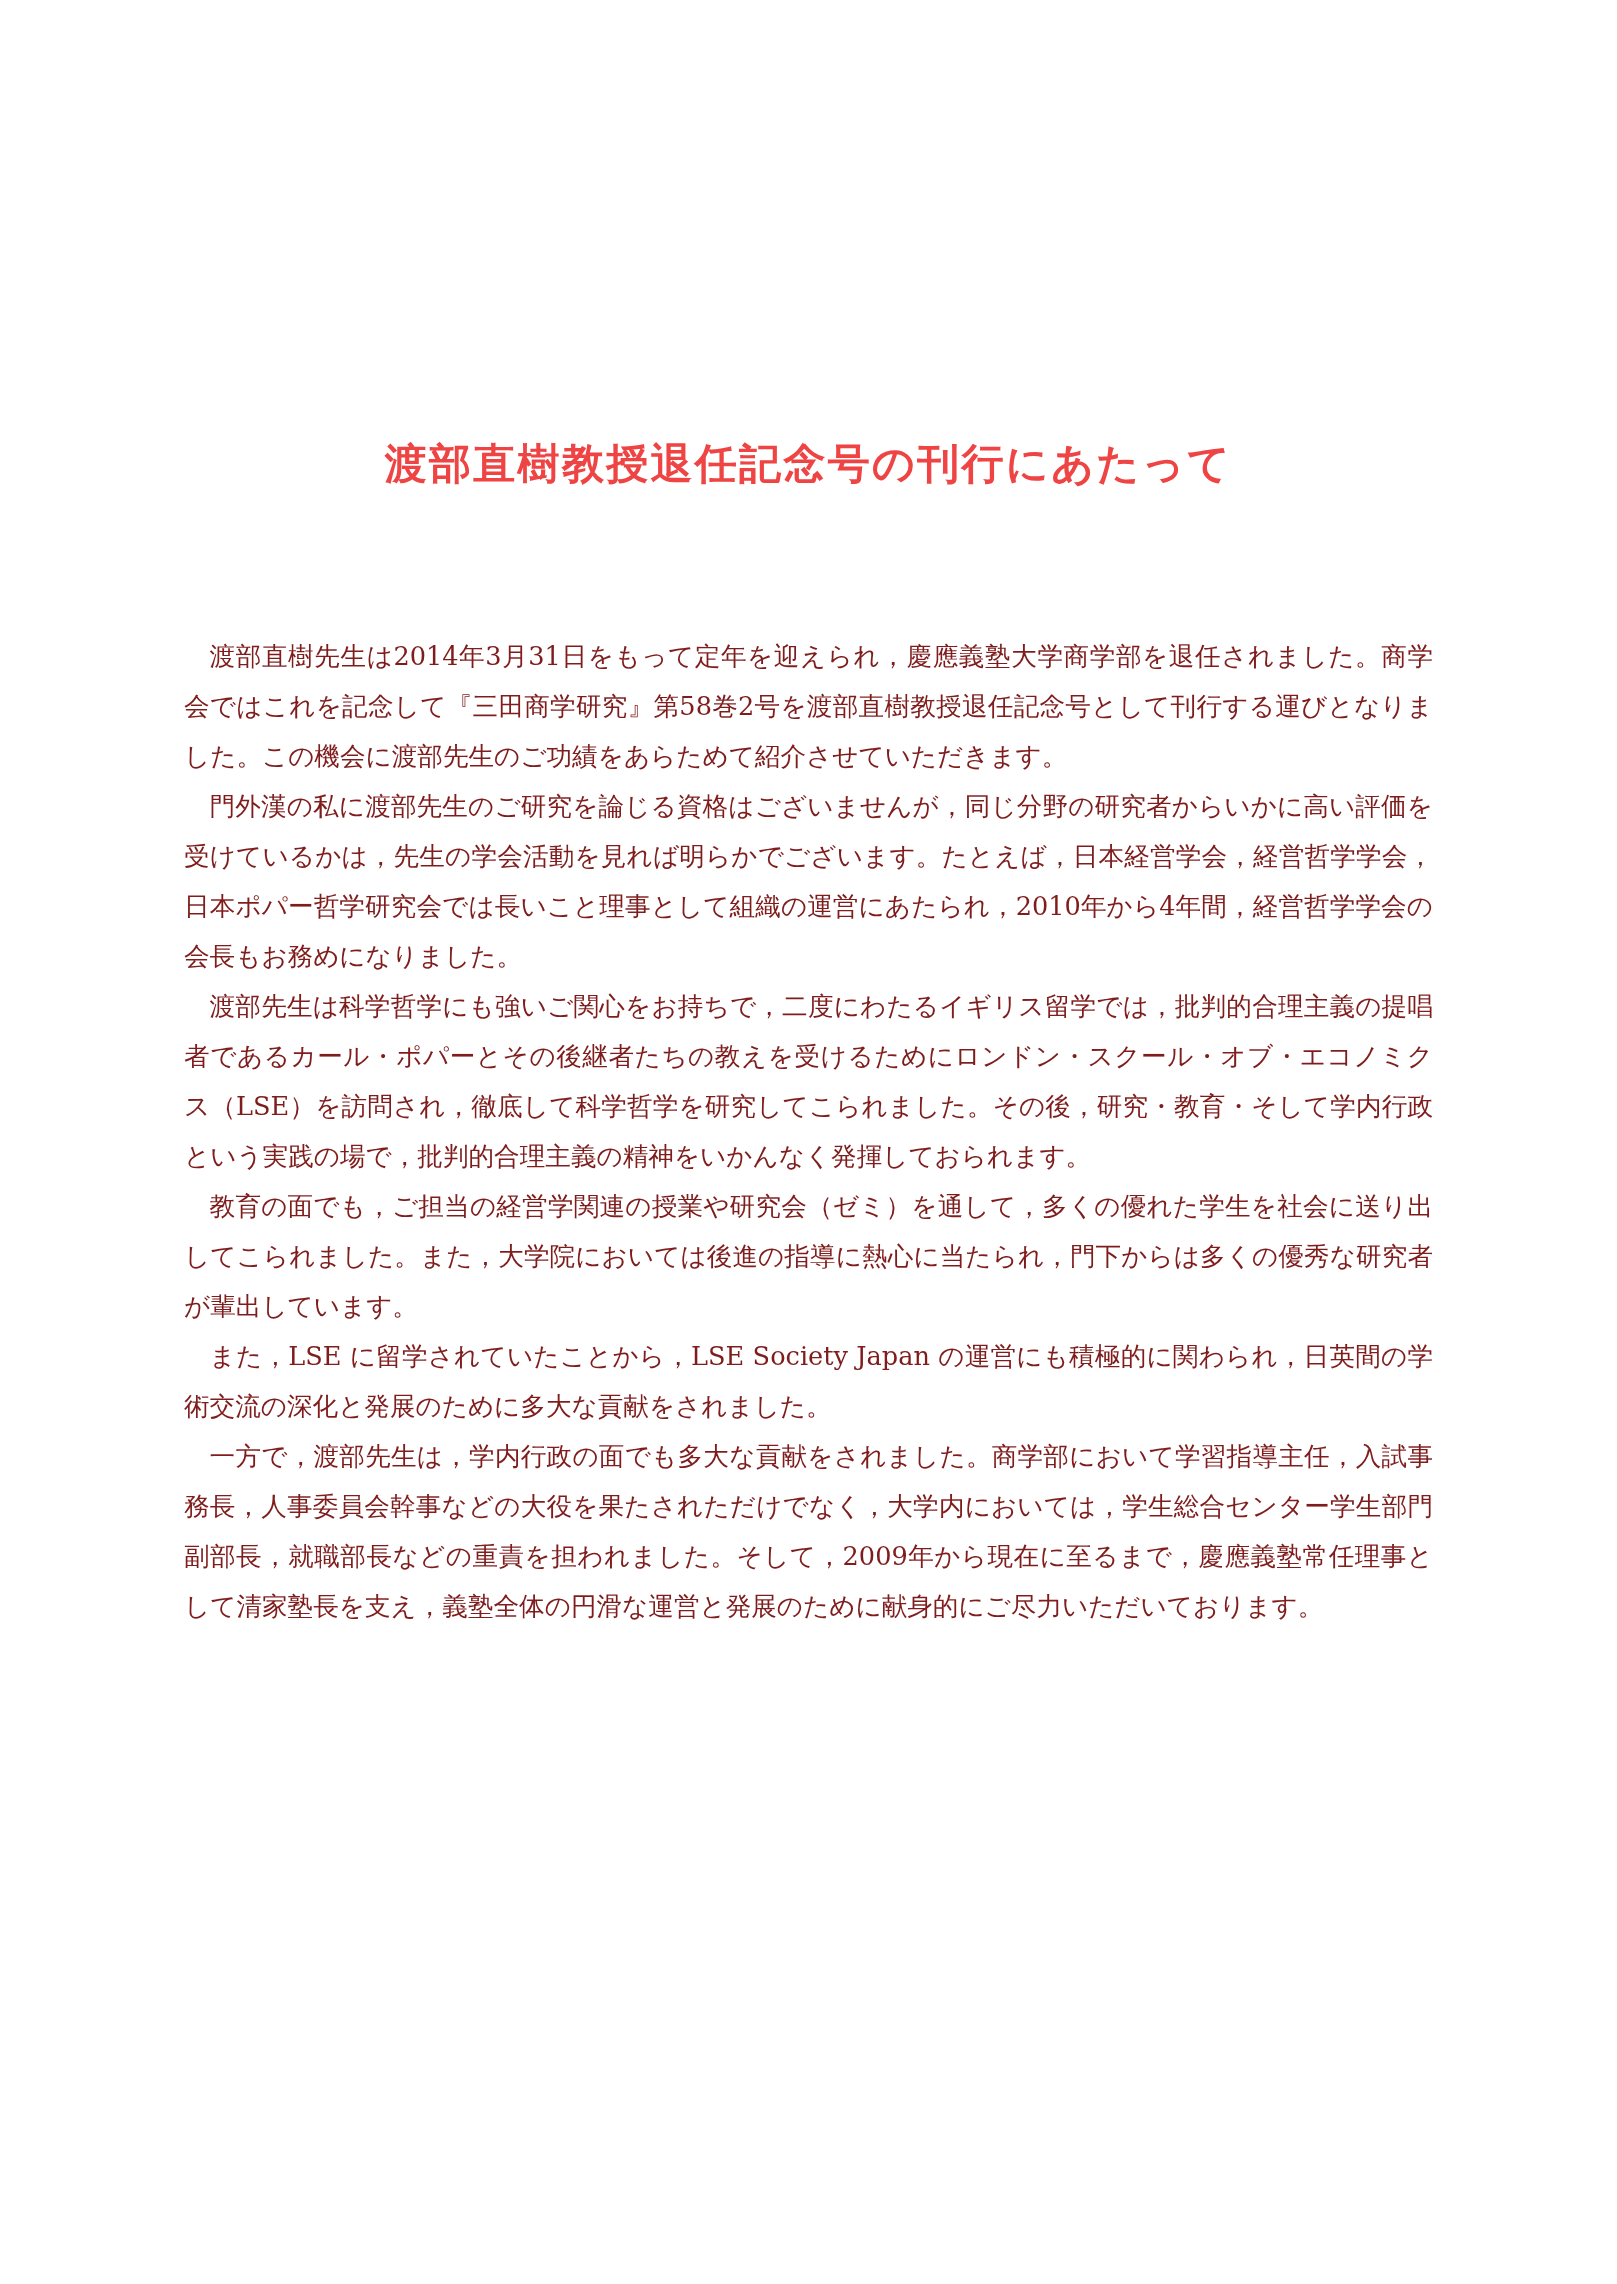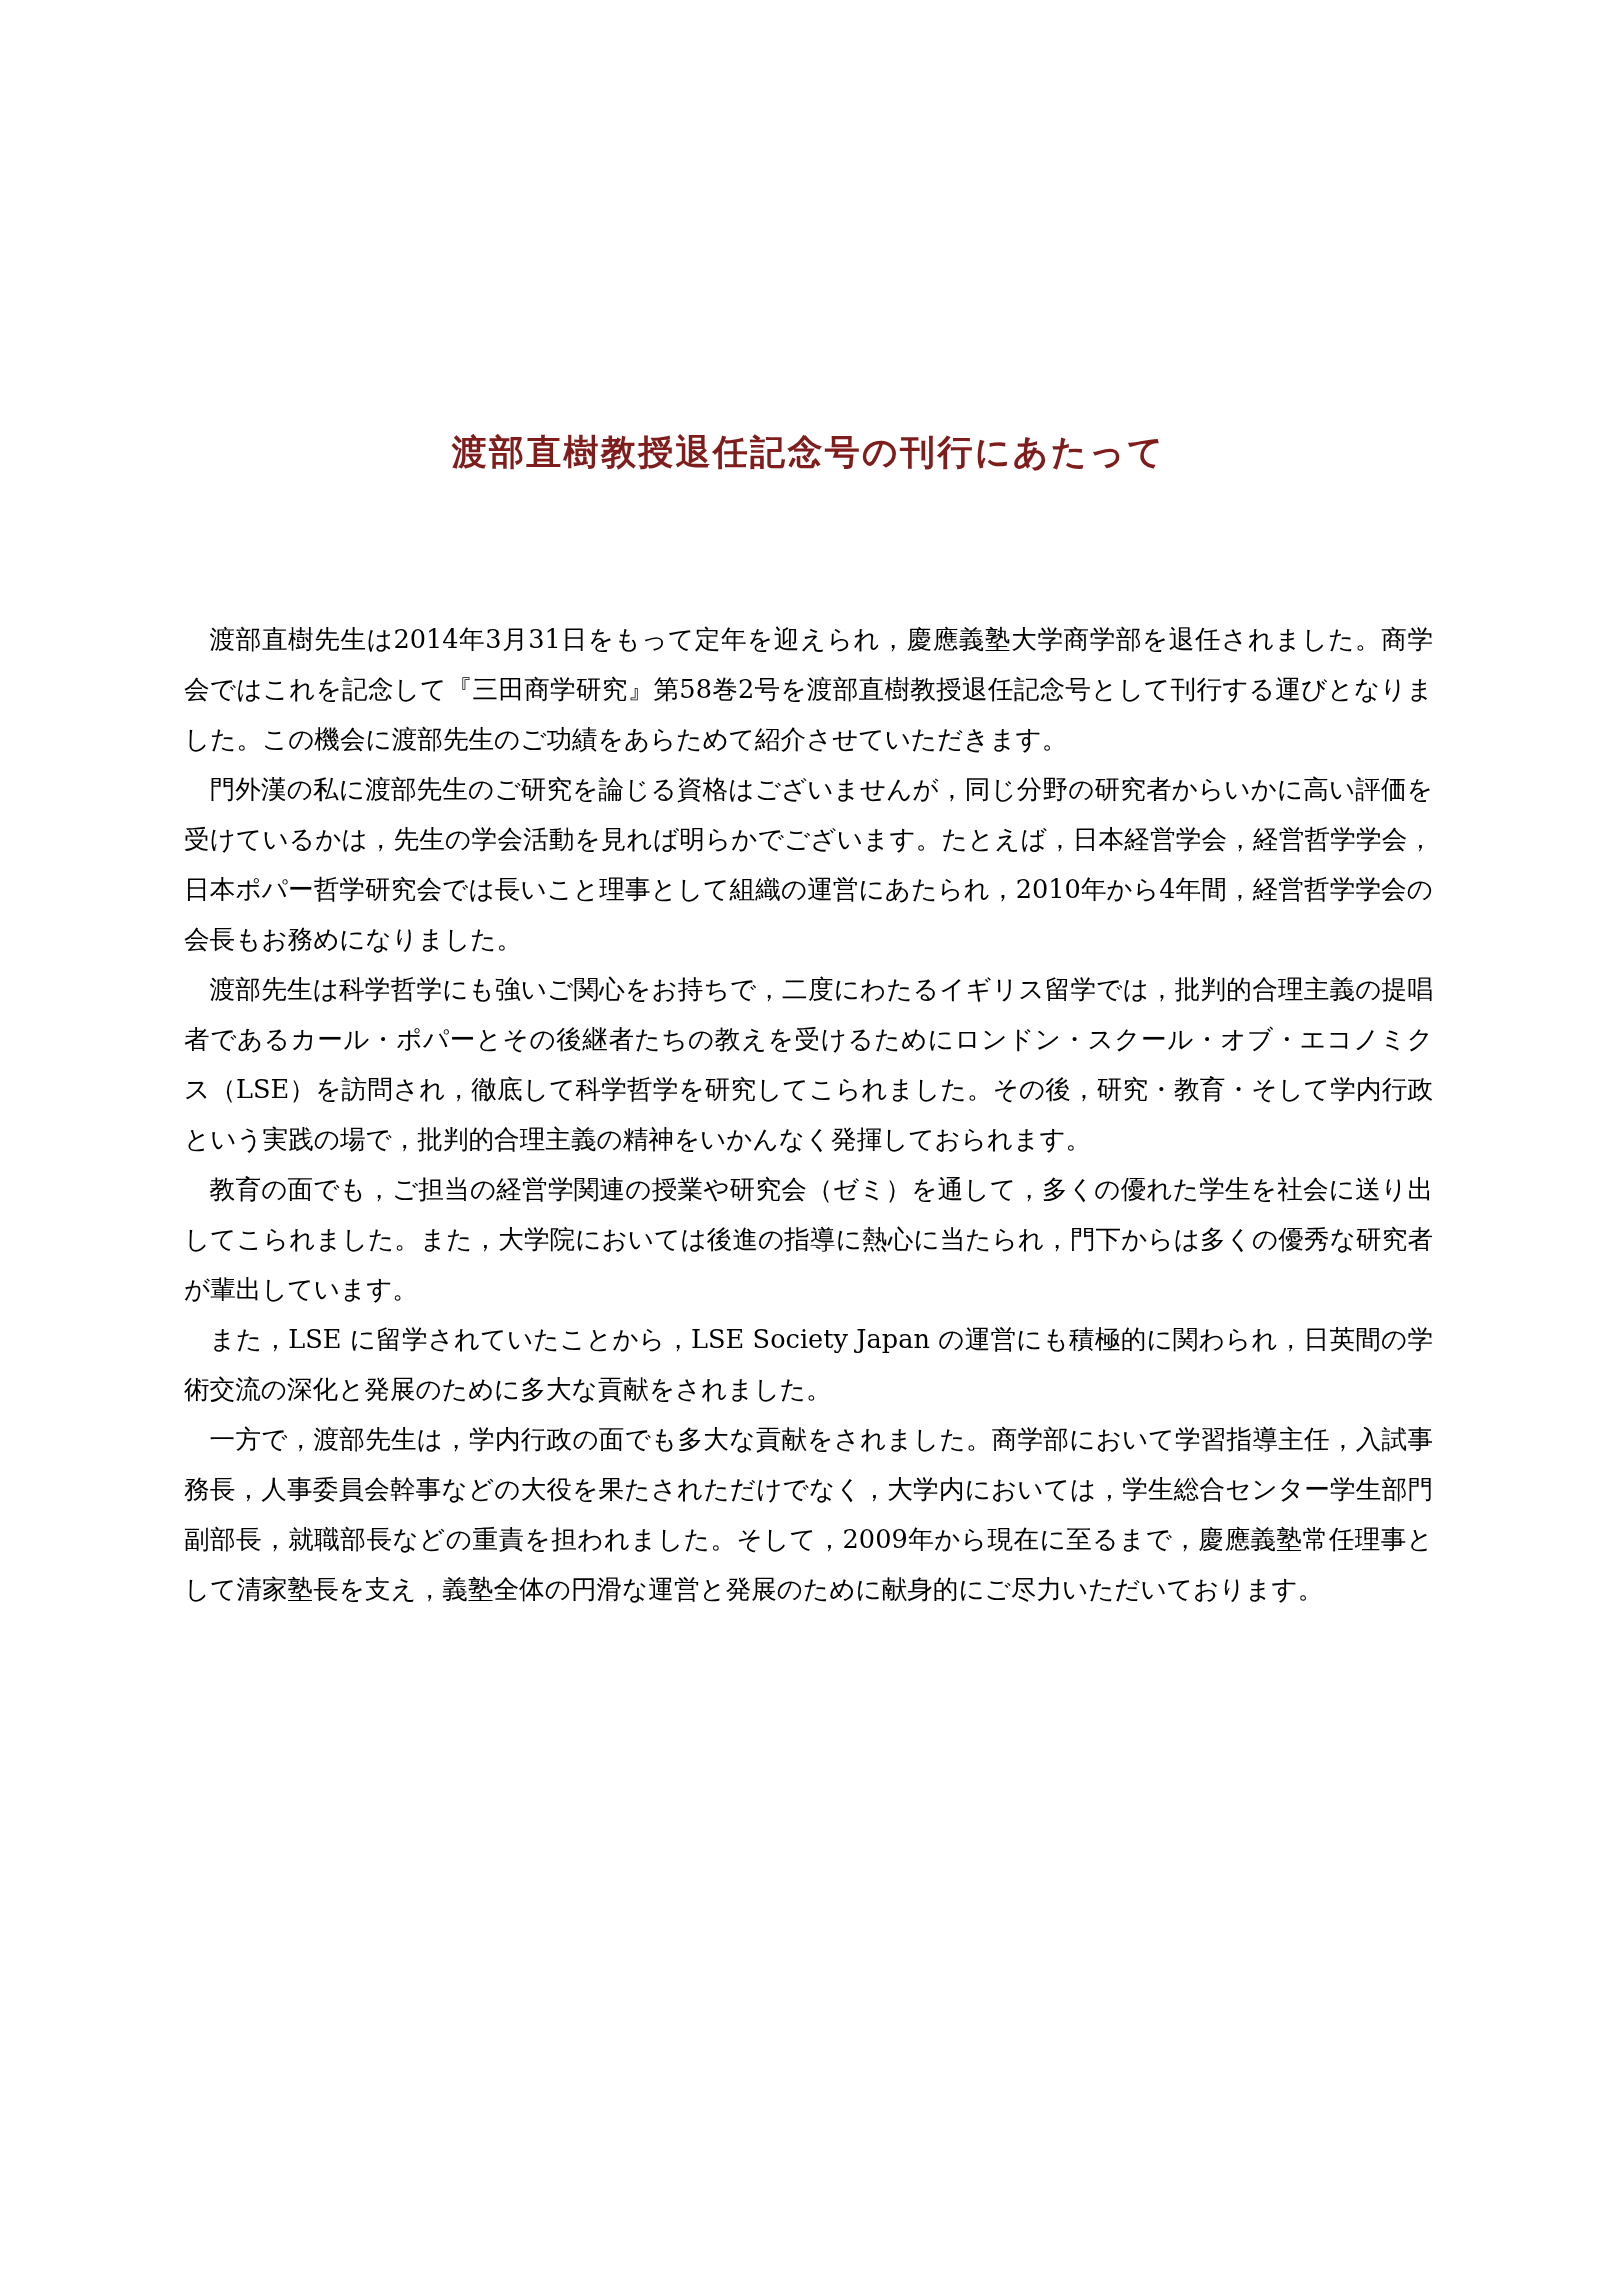--- a/index.html
+++ b/index.html
@@ -20,35 +20,35 @@
       top: 0;
       left: 0;
       width: 1617px;
       height: 2284px;
       box-sizing: border-box;
       padding: 0 184px;
       background: #ffffff;
       overflow: hidden;
     }
     .doc-title {
-      margin: 0;
+      margin: 8px;
       padding-top: 429px;
       text-align: center;
-      font-size: 35px;
+      font-size: 42px;
       font-weight: bold;
       letter-spacing: 2.3px;
       line-height: 1.3;
-      color: #7f1d1d;
+      color: #ef4444;
     }
     .doc-body {
       margin-top: 139px;
       font-size: 25.6px;
       line-height: 50px;
       text-align: justify;
-      color: #000000;
+      color: #7f1d1d;
     }
     .doc-body p {
       margin: 0;
       text-indent: 1em;
       
       text-justify: inter-ideograph;
       word-break: break-all;
     }
   </style>
 </head>

